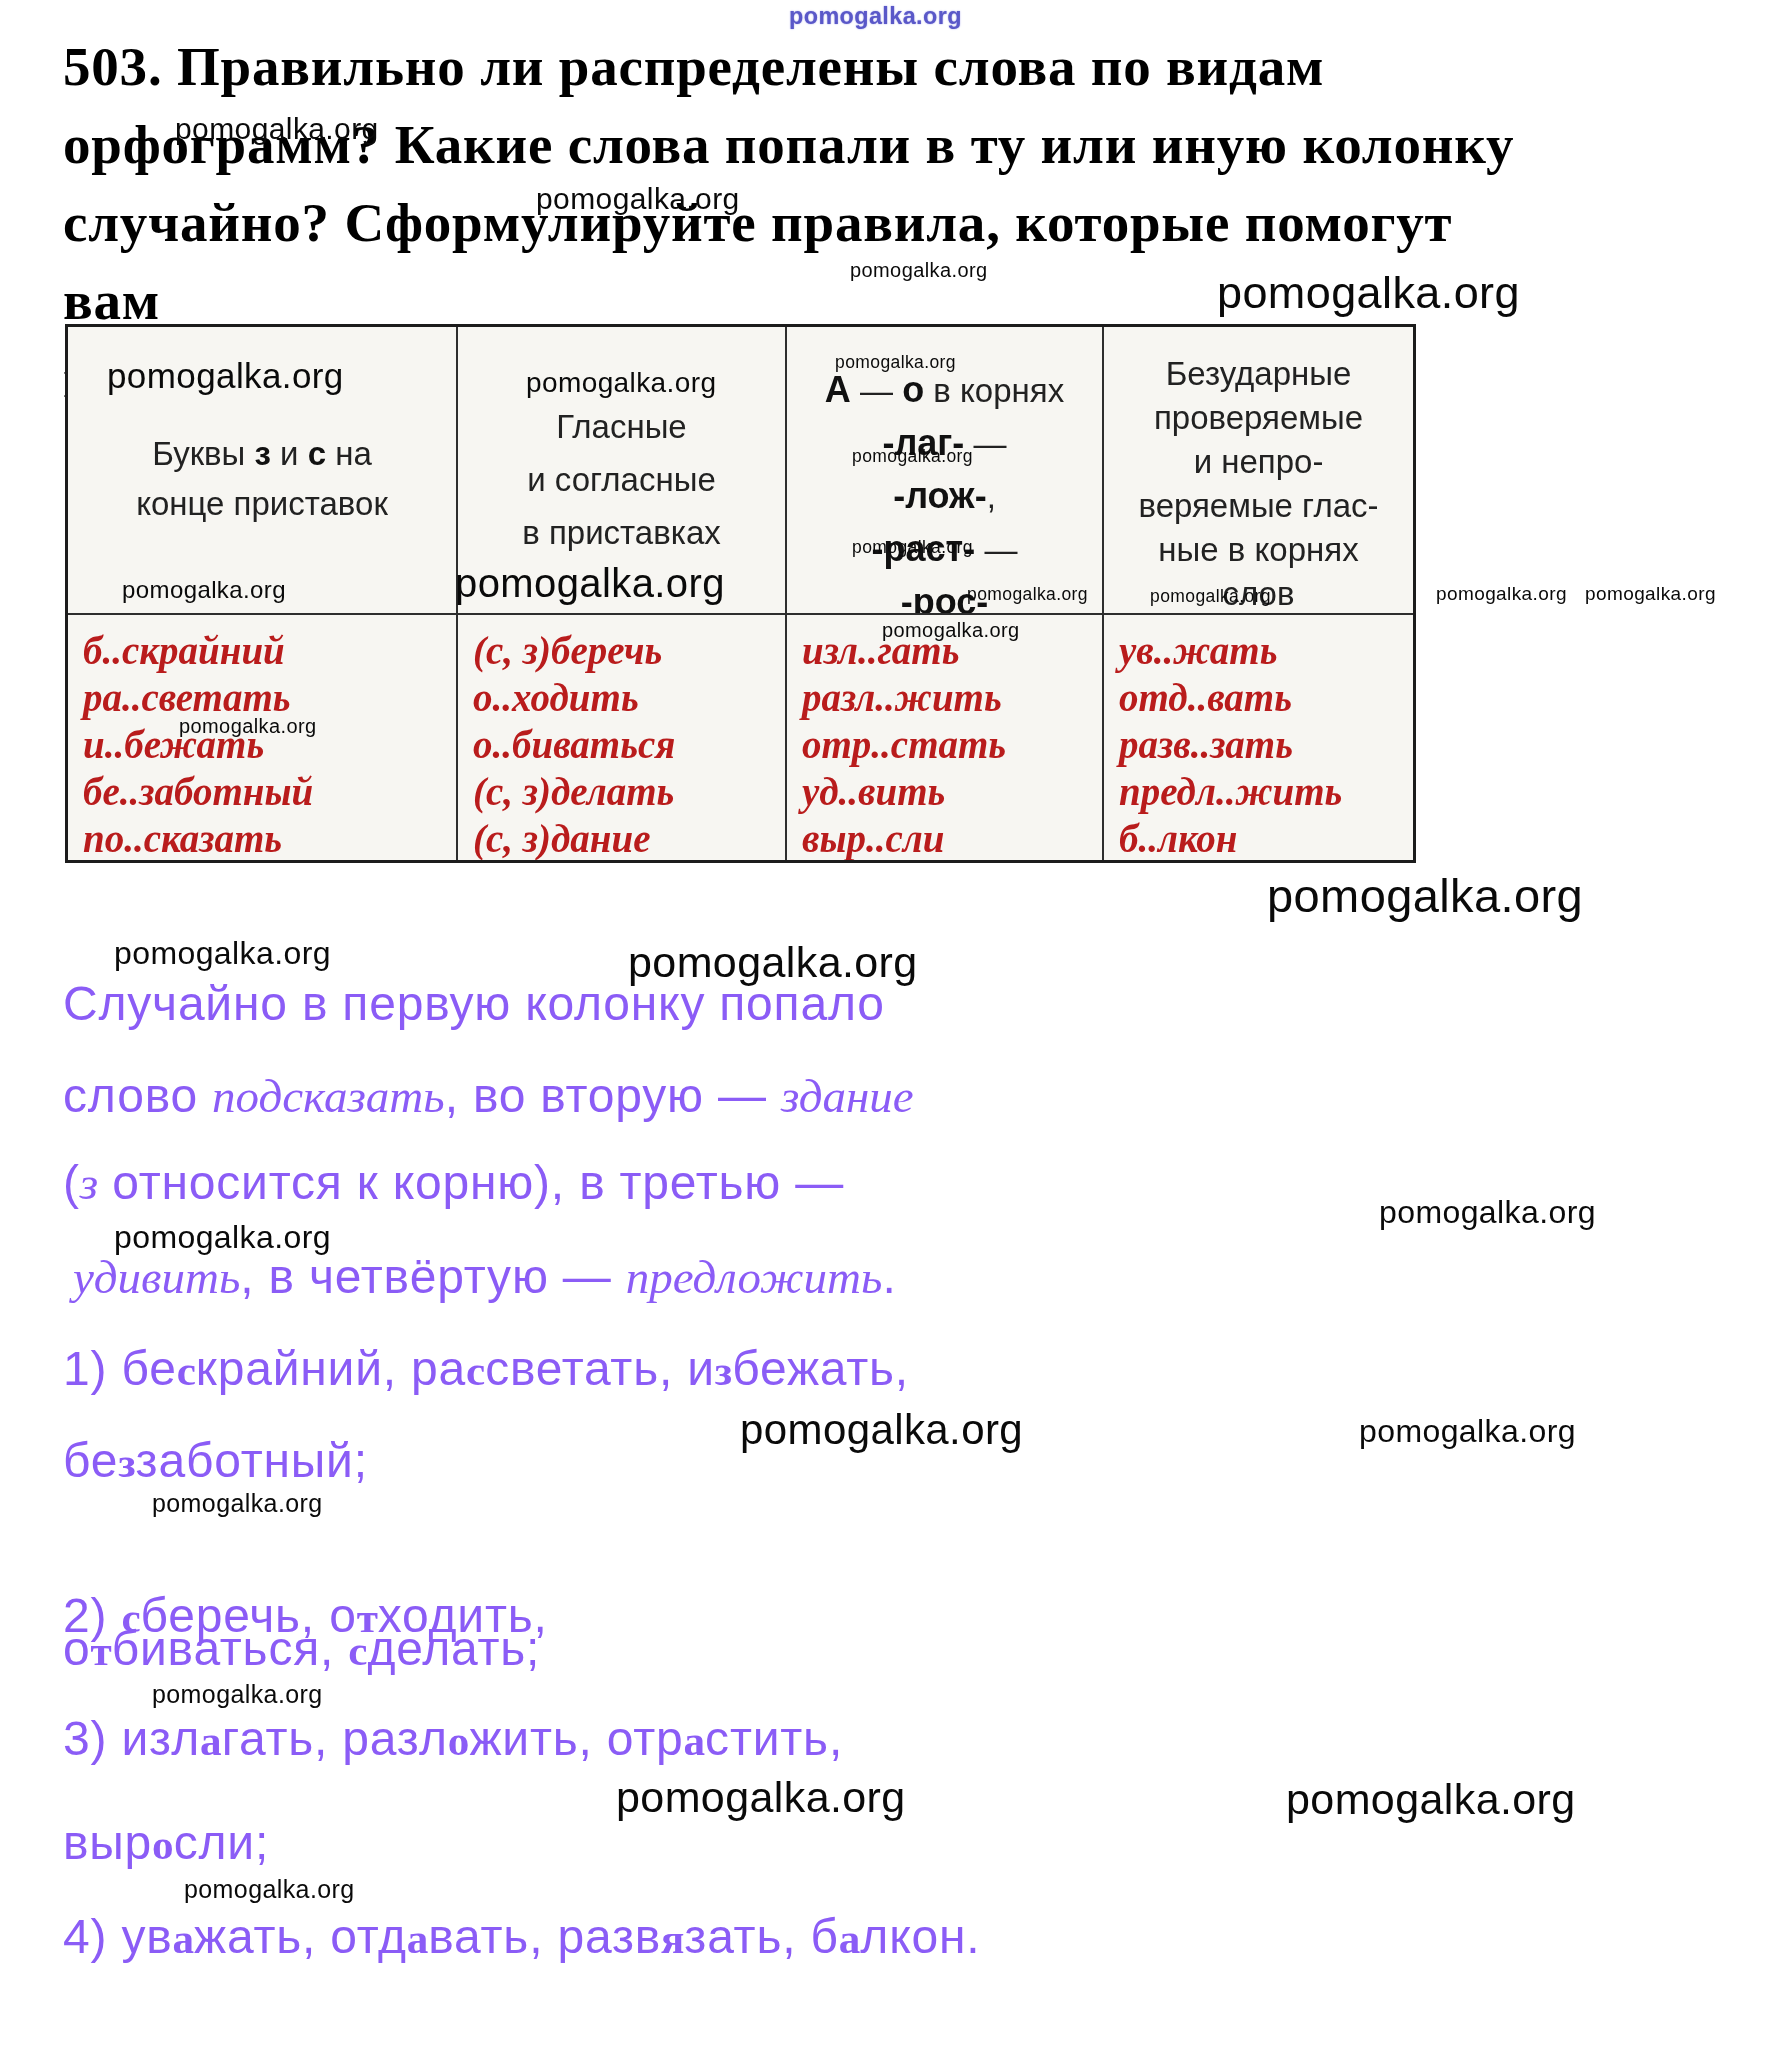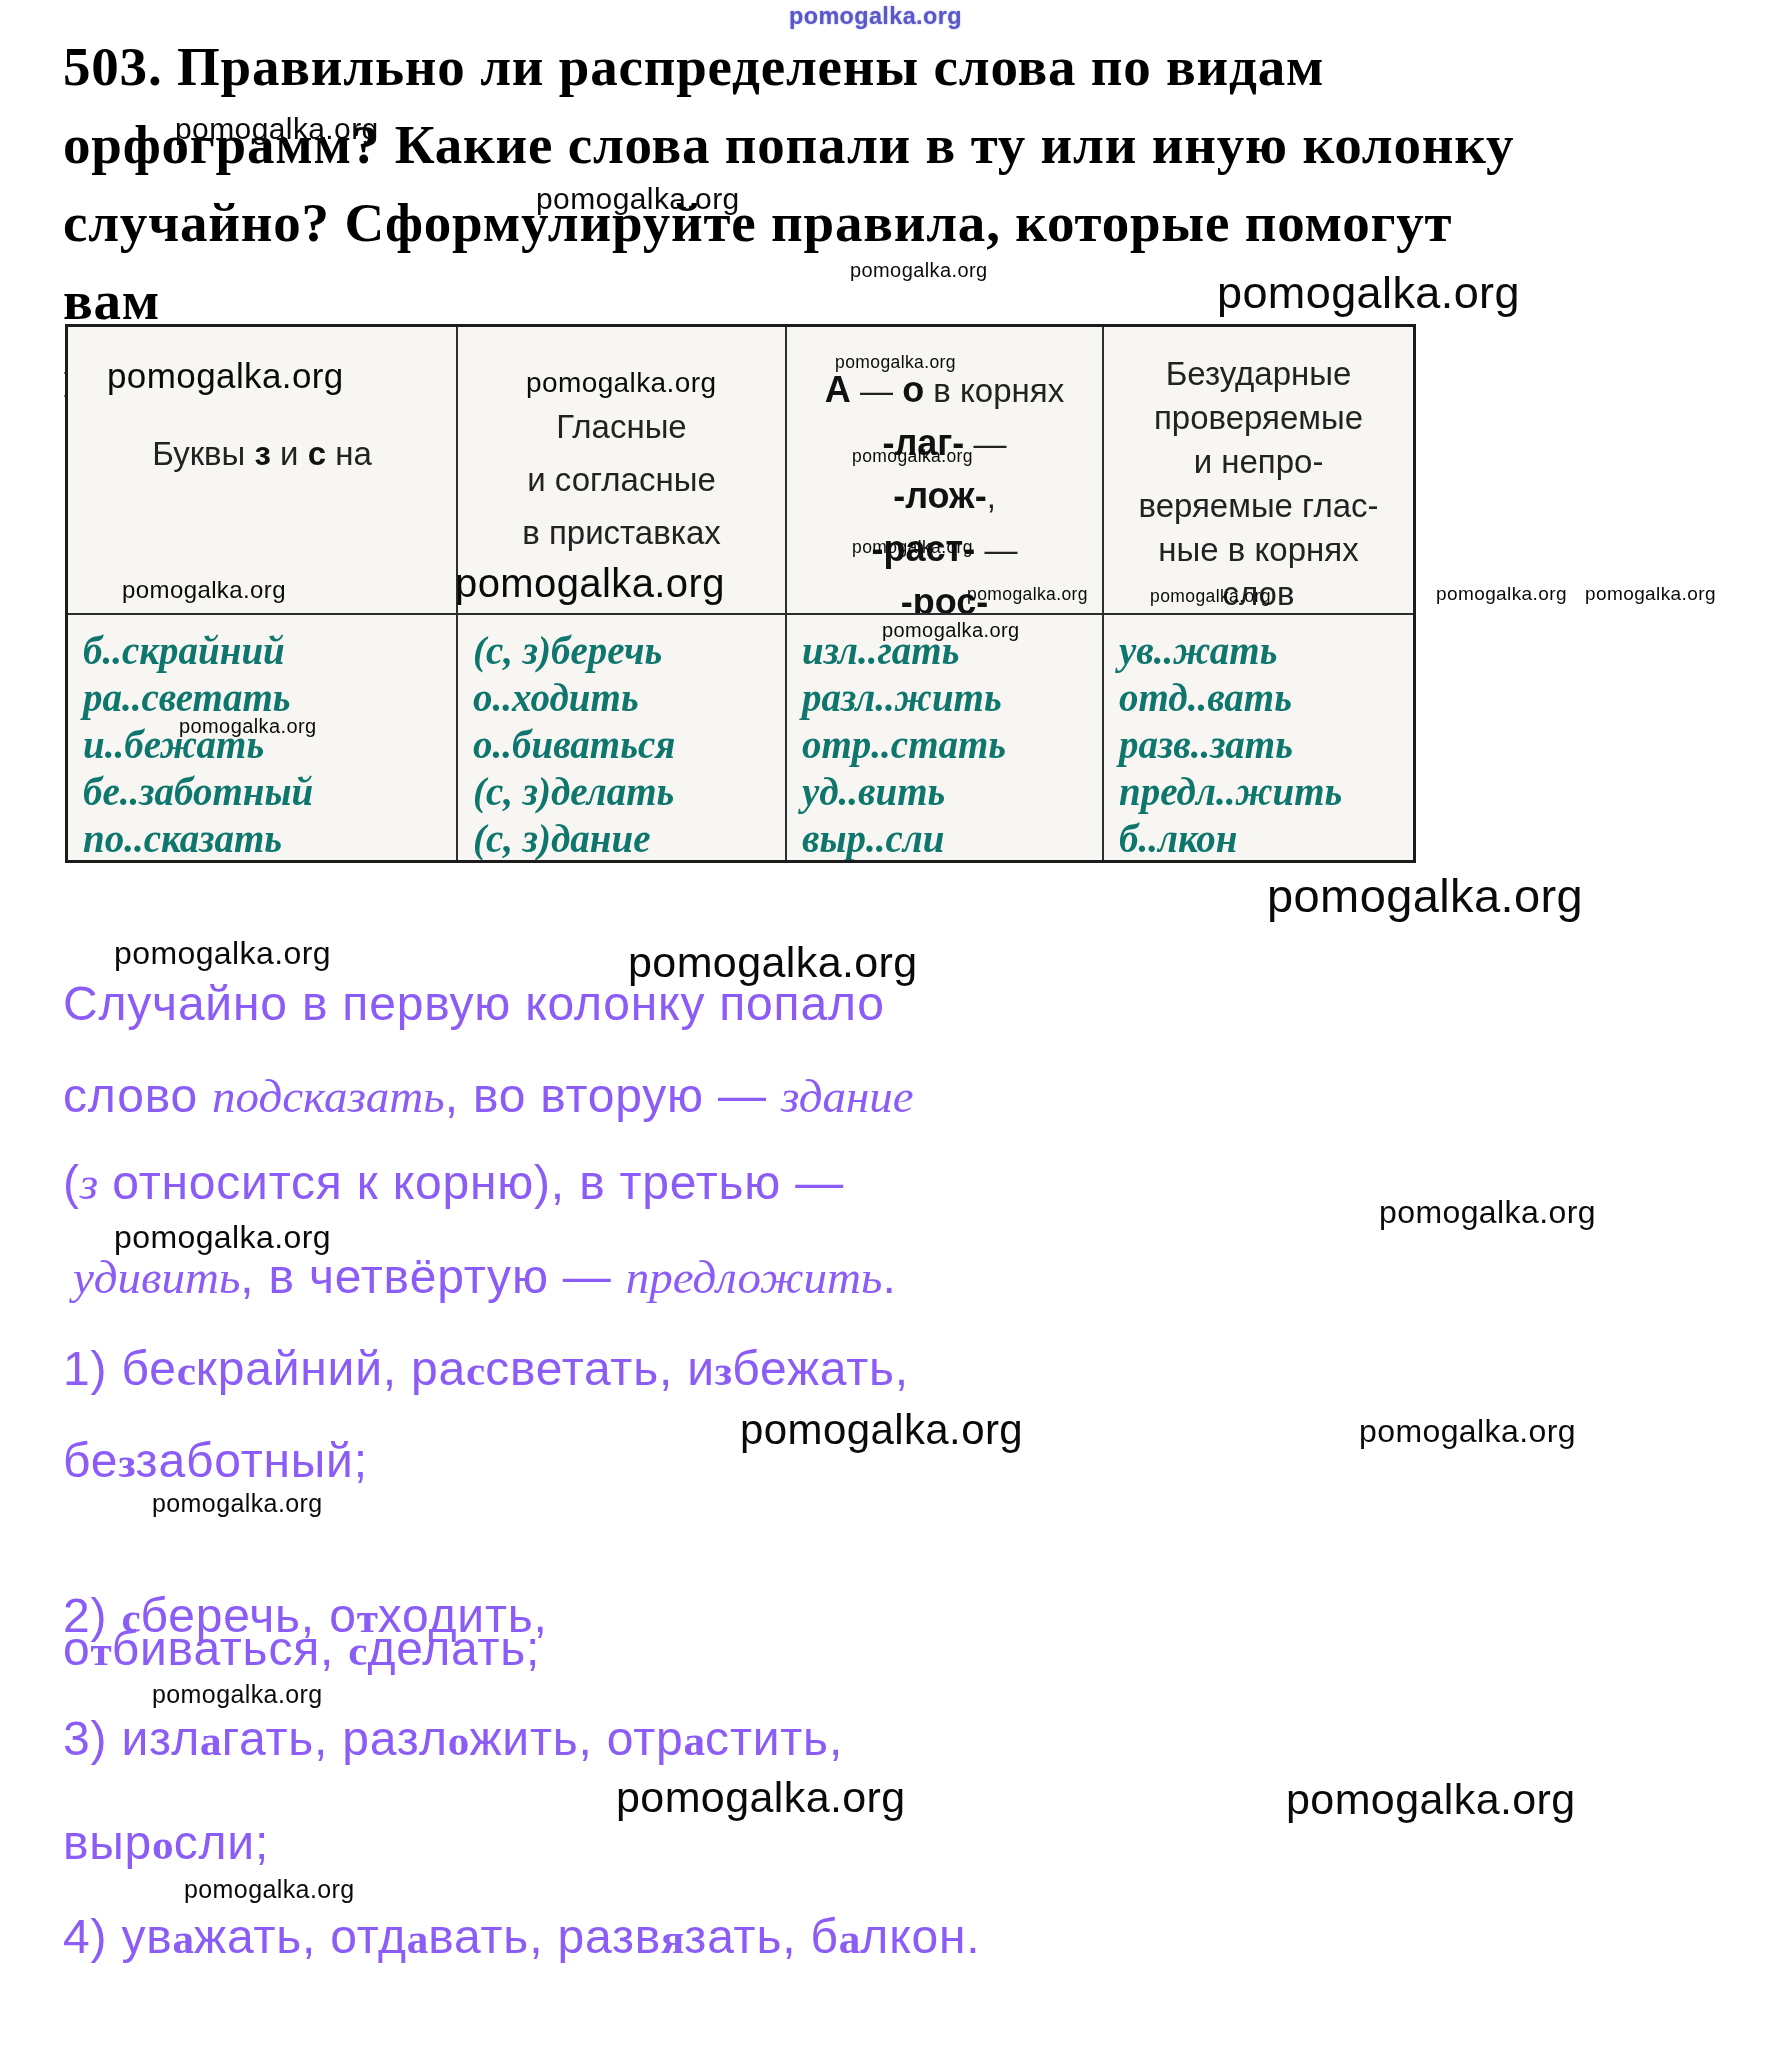--- a/index.html
+++ b/index.html
@@ -22,21 +22,21 @@
   .cell.bot{border-bottom:none;}
   .head{text-align:center;font-family:"Liberation Sans",sans-serif;color:#222;}
   .head .tline{white-space:nowrap;}
   .ortho-table .seg-b{font-weight:700;color:#111;}
   .c1h{padding-top:102px;font-size:33px;line-height:50px;}
   .c2h{padding-top:73px;font-size:33px;line-height:53px;}
   .c3h{padding-top:37px;font-size:33px;line-height:52px;}
   .c3h .seg-b{font-size:36px;}
   .c4h{padding-top:25px;font-size:33px;line-height:44px;}
   .bodycell{font-family:"Liberation Serif",serif;font-style:italic;font-weight:600;
-            font-size:39px;line-height:47px;padding:11.7px 0 0 15px;color:#0f766e;}
+            font-size:39px;line-height:47px;padding:11.7px 0 0 15px;color:#b91c1c;}
   .bodycell .wline{white-space:nowrap;}
 
   
   .answer-line{position:absolute;left:63px;font-family:"Liberation Sans",sans-serif;
                font-size:48px;letter-spacing:0.8px;color:#8b5cf6;white-space:nowrap;}
   .answer-line .seg-i{font-family:"Liberation Serif",serif;font-style:italic;
                       font-weight:400;font-size:.98em;letter-spacing:0;}
   .answer-line .seg-b{font-family:"Liberation Serif",serif;font-weight:700;
                       font-size:.9em;letter-spacing:0;}
 
@@ -54,20 +54,21 @@
   <div class="heading">
     <div class="h-line">503. Правильно ли распределены слова по видам</div>
     <div class="h-line">орфограмм? Какие слова попали в ту или иную колонку</div>
     <div class="h-line">случайно? Сформулируйте правила, которые помогут вам</div>
     <div class="h-line">вставить пропущенные буквы.</div>
   </div>
 
   <div class="ortho-table">
     <div class="cell head c1h">
         <div class="tline"><span>Буквы </span><span class="seg-b">з</span><span> и </span><span class="seg-b">с</span><span> на</span></div>
+        <div class="tline"><span>конце приставок</span></div>
       </div>
     <div class="cell head c2h">
         <div class="tline"><span>Гласные</span></div>
         <div class="tline"><span>и согласные</span></div>
         <div class="tline"><span>в приставках</span></div>
       </div>
     <div class="cell head c3h">
         <div class="tline"><span class="seg-b">А</span><span> — </span><span class="seg-b">о</span><span> в корнях</span></div>
         <div class="tline"><span class="seg-b">-лаг-</span><span> —</span></div>
         <div class="tline"><span class="seg-b">-лож-</span><span>,</span></div>

